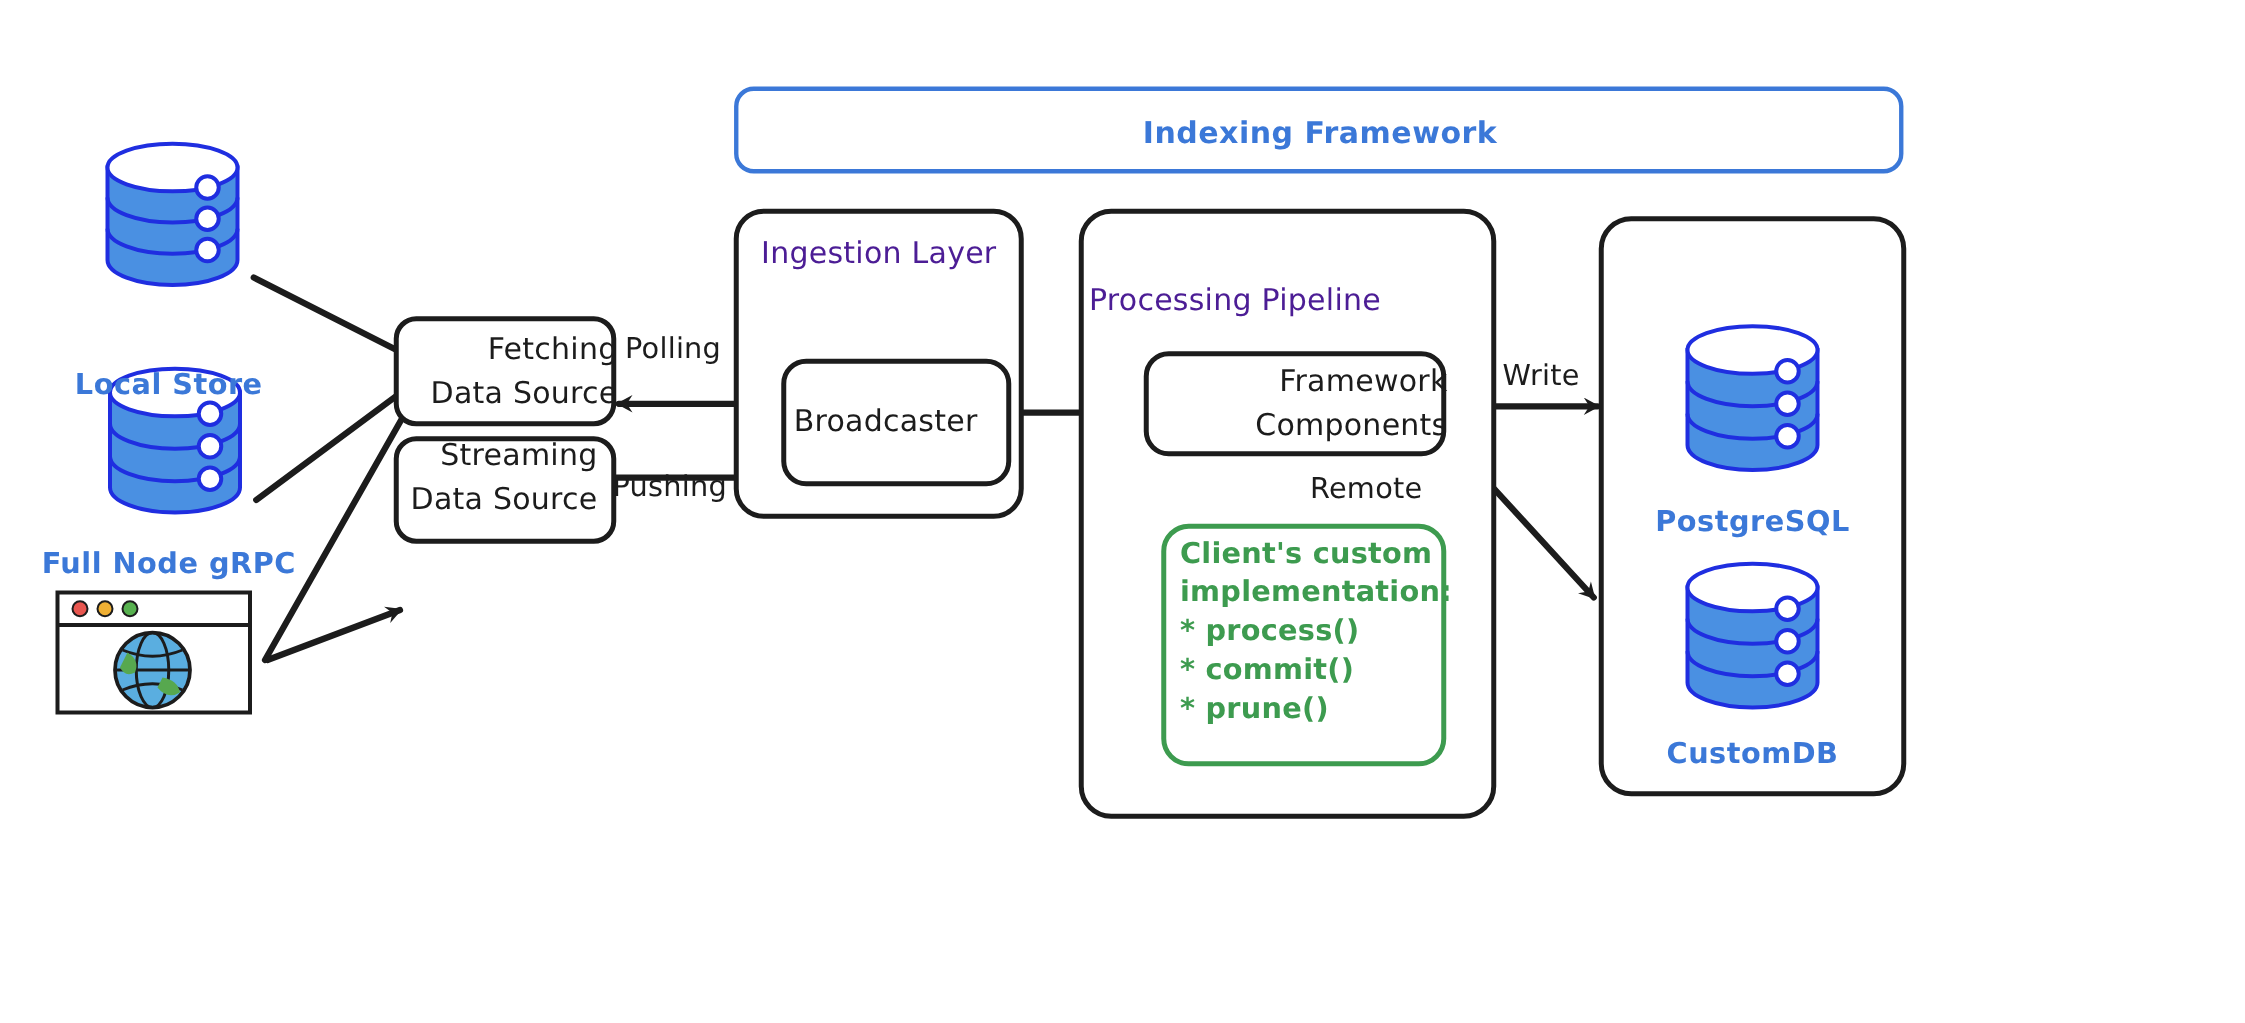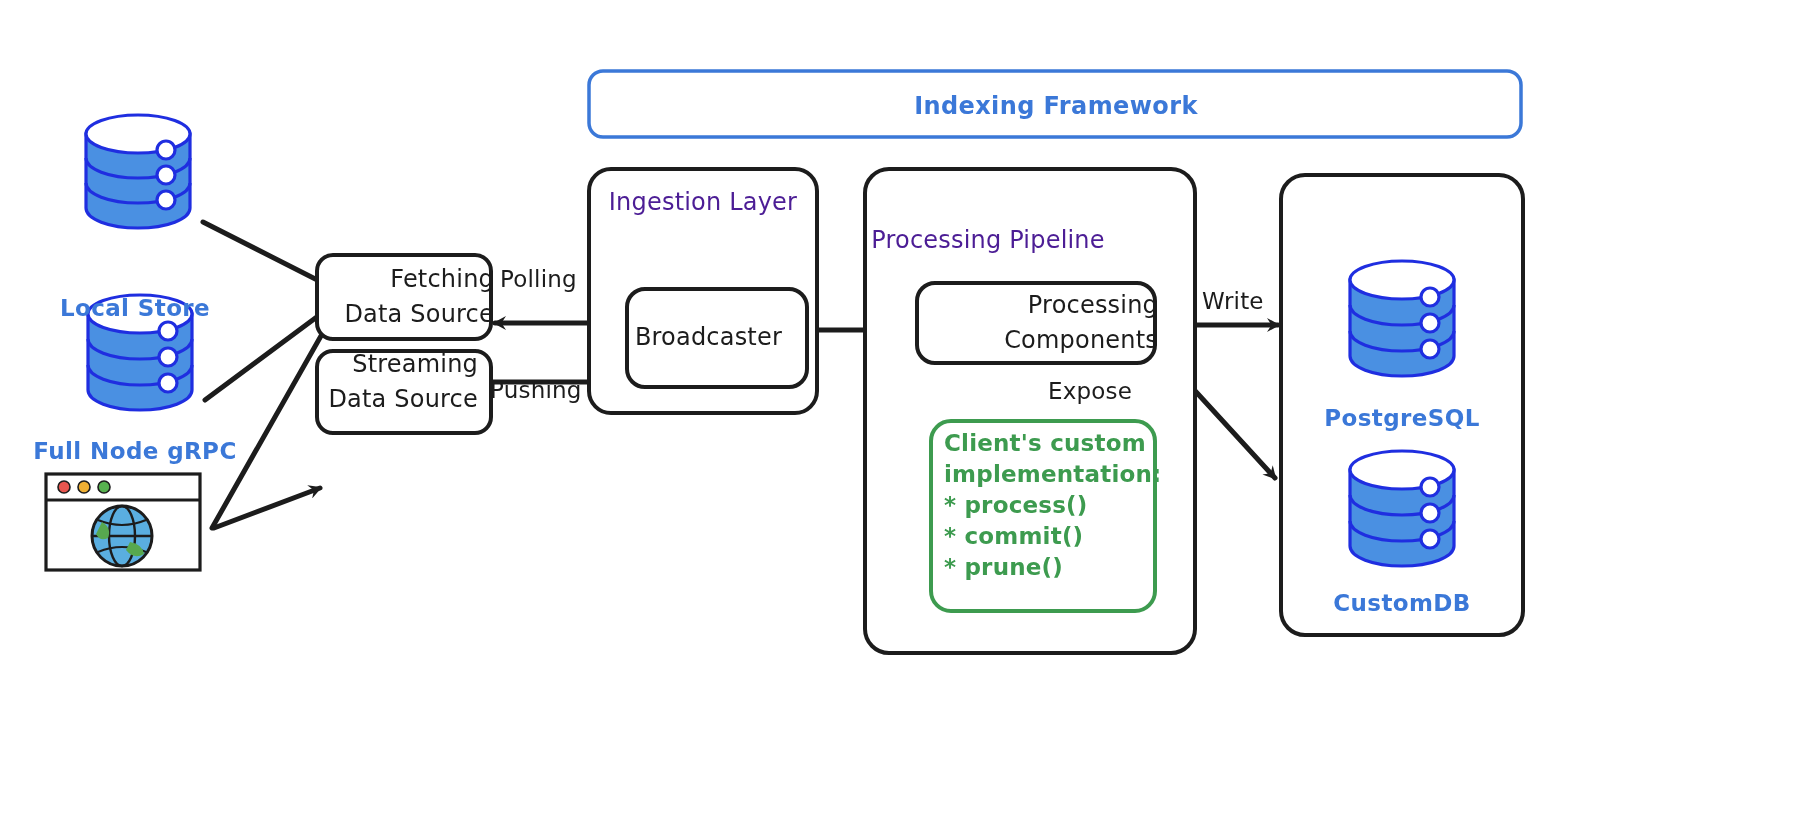--- a/index.html
+++ b/index.html
@@ -128,23 +128,23 @@
   <div class="txt box-label" style="left:596px;top:320px;width:186px;">Broadcaster</div>
 
   <svg class="node" style="left:862px;top:166px;" width="336" height="490">
     <rect x="3" y="3" width="330" height="484" rx="24" ry="24" fill="#ffffff" stroke="#1c1c1c" stroke-width="4"></rect>
   </svg>
   <div class="txt dark-label center" style="left:820px;top:190px;width:336px;margin-top:36px;">Processing Pipeline</div>
 
   <svg class="node" style="left:914px;top:280px;" width="244" height="86">
     <rect x="3" y="3" width="238" height="80" rx="18" ry="18" fill="#ffffff" stroke="#1c1c1c" stroke-width="4"></rect>
   </svg>
-  <div class="txt box-label" style="left:914px;top:288px;width:244px;"><span>Processing</span><br><span>Components</span></div>
+  <div class="txt box-label" style="left:914px;top:288px;width:244px;"><span>Framework</span><br><span>Components</span></div>
 
-  <div class="txt edge-label" style="left:1048px;top:378px;">Expose</div>
+  <div class="txt edge-label" style="left:1048px;top:378px;">Remote</div>
 
   <svg class="node" style="left:928px;top:418px;" width="230" height="196">
     <rect x="3" y="3" width="224" height="190" rx="20" ry="20" fill="#ffffff" stroke="#3d9b4f" stroke-width="4"></rect>
   </svg>
   <div class="txt green-label" style="left:944px;top:428px;width:210px;"><span>Client's custom</span><br><span>implementation:</span><br><span>* process()</span><br><span>* commit()</span><br><span>* prune()</span></div>
 
   <div class="txt edge-label" style="left:1202px;top:288px;">Write</div>
 
   <svg class="node" style="left:1278px;top:172px;" width="248" height="466">
     <rect x="3" y="3" width="242" height="460" rx="24" ry="24" fill="#ffffff" stroke="#1c1c1c" stroke-width="4"></rect>

